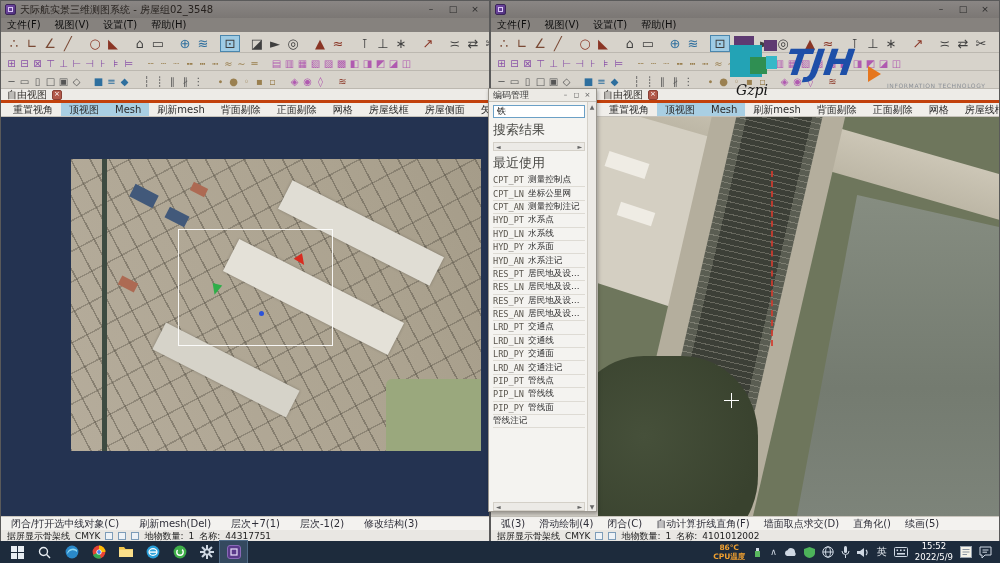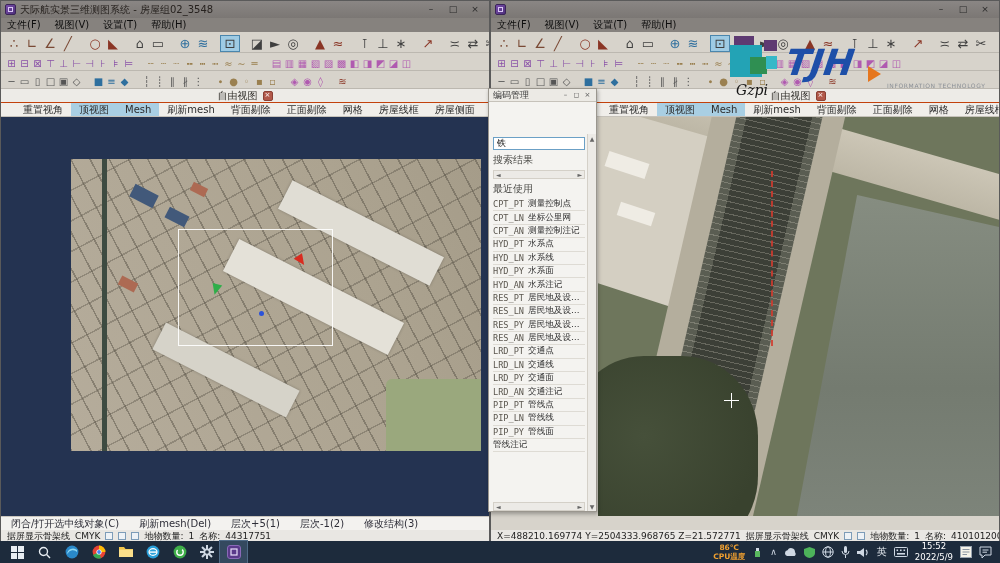--- a/index.html
+++ b/index.html
@@ -27,25 +27,25 @@
     display:flex;align-items:center;padding:0 4px;overflow:hidden;white-space:nowrap;}
   .tb1{top:31px;height:21px;}
   .tb2{top:52px;height:18px;}
   .tb3{top:70px;height:18px;}
   .tbseg{margin-right:9px;flex:none;}
   .tbicon{display:inline-flex;align-items:center;justify-content:center;text-align:center;}
   .tb1 .tbicon{width:18px;font-size:13px;}
   .tb2 .tbicon,.tb3 .tbicon{width:13px;font-size:10px;}
   .tbicon.active{background:#9ecbe4;outline:1px solid #4a86ad;}
   .panelbar{position:absolute;left:0;right:0;top:88px;height:14px;background:#edebe7;
-    border-bottom:1px solid #c2410c;display:flex;align-items:center;padding:0 6px;font-size:10px;color:#35322e;gap:5px;justify-content:center;}
+    border-bottom:3px solid #c2410c;display:flex;align-items:center;padding:0 6px;font-size:10px;color:#35322e;gap:5px;}
   .panel-close{width:10px;height:10px;background:#b2594a;border:1px solid #8a4035;border-radius:2px;
     color:#fff;font-size:7px;display:flex;align-items:center;justify-content:center;line-height:1;}
   .tabrow{position:absolute;left:0;right:0;top:102px;height:14px;background:#f0eeea;
-    border-bottom:1px solid #c6c2ba;display:flex;align-items:center;padding:0 14px;font-size:10px;color:#2c2c2c;overflow:hidden;}
+    border-bottom:1px solid #c6c2ba;display:flex;align-items:center;padding:0 4px;font-size:10px;color:#2c2c2c;overflow:hidden;}
   .tab{padding:0 8px;height:14px;display:flex;align-items:center;white-space:nowrap;}
   .tab.active{background:#a9cfe3;}
   .viewport{position:absolute;left:0;right:0;top:116px;height:399px;overflow:hidden;}
   #win-left .viewport{background:#243351;}
   .cmdrow{position:absolute;left:0;right:0;top:515px;height:14px;background:#f3f2ef;
     border-top:1px solid #c9c5bd;display:flex;align-items:center;padding:0 10px;font-size:10px;color:#2e2e38;overflow:hidden;white-space:nowrap;}
   .cmdrow .cmd{margin-right:20px;flex:none;}
   .statusrow{position:absolute;left:0;right:0;top:529px;height:12px;background:#e9e7e3;
     display:flex;align-items:center;padding:0 6px;font-size:9px;color:#222;overflow:hidden;white-space:nowrap;gap:5px;}
   .swatch{width:8px;height:8px;background:#eef2f6;border:1px solid #7d9cb8;flex:none;}
@@ -87,32 +87,32 @@
     clip-path:polygon(34% 0,100% 10%,100% 100%,6% 100%);}
   .r-veg{position:absolute;left:-30px;bottom:-40px;width:190px;height:200px;border-radius:40%;
     background:radial-gradient(circle at 40% 40%,#46503a,#39422e 70%);}
   .r-redline{position:absolute;left:173px;top:54px;height:175px;border-left:2px dashed #d23b2e;opacity:.85;}
   .cross{position:absolute;left:126px;top:276px;width:15px;height:15px;}
   .cross::before{content:"";position:absolute;left:7px;top:0;width:1px;height:15px;background:#fff;}
   .cross::after{content:"";position:absolute;left:0;top:7px;width:15px;height:1px;background:#fff;}
 
   
   #code-panel{position:absolute;left:488px;top:88px;width:109px;height:424px;background:#f4f3f0;
-    border:1px solid #9a968e;z-index:70;box-shadow:1px 2px 4px rgba(0,0,0,.3);display:flex;flex-direction:column;gap:32px;}
+    border:1px solid #9a968e;z-index:70;box-shadow:1px 2px 4px rgba(0,0,0,.3);display:flex;flex-direction:column;}
   .ptitle{height:13px;background:#eceae5;border-bottom:1px solid #c6c2ba;display:flex;align-items:center;
     padding:0 4px;font-size:9px;color:#3a3a3a;flex:none;}
   .ptitle .pbtns{margin-left:auto;display:flex;gap:2px;align-items:center;}
   .pbtn{width:9px;height:9px;font-size:7px;display:flex;align-items:center;justify-content:center;color:#555;line-height:1;}
   .pbody{flex:1;display:flex;min-height:0;}
   .pmain{flex:1;display:flex;flex-direction:column;min-width:0;padding:3px 2px 0 4px;}
   .pscroll{width:9px;background:#eceae6;border-left:1px solid #d4d0c8;display:flex;flex-direction:column;
     align-items:center;justify-content:space-between;font-size:6px;color:#666;flex:none;padding:1px 0;}
   .searchbox{height:13px;border:1px solid #6ba0c6;background:#fff;font-size:9px;padding:0 3px;
     color:#111;width:100%;flex:none;font-family:inherit;}
-  .plabel{font-size:10px;color:#4a4a46;margin:3px 0 2px 0;flex:none;}
+  .plabel{font-size:13px;color:#4a4a46;margin:3px 0 2px 0;flex:none;}
   .results{border:1px solid #cfcbc3;background:#fbfaf8;flex:none;height:95px;overflow:hidden;}
   .ritem{height:13px;display:flex;align-items:center;font-size:9px;color:#2f2f2f;
     border-bottom:1px solid #e3e0da;padding:0 3px;white-space:nowrap;overflow:hidden;}
   .ritem.selected{background:#f8e9e7;}
   .ritem.selected::before{content:"";width:13px;height:5px;background:#cd2418;border-radius:1px;margin-right:3px;flex:none;}
   .hscroll{height:9px;background:#eceae6;border:1px solid #d4d0c8;display:flex;align-items:center;
     justify-content:space-between;font-size:6px;color:#666;padding:0 2px;flex:none;margin-top:1px;}
   .recent{flex:1;overflow:hidden;}
   .citem{height:13.4px;display:flex;align-items:center;font-size:8.6px;border-bottom:1px solid #dedbd4;
     white-space:nowrap;overflow:hidden;}
@@ -224,21 +224,21 @@
         <div class="selrect"></div>
         <div class="marker marker-red"></div>
         <div class="marker marker-green"></div>
         <div class="dot-blue"></div>
       </div>
     </div>
     <div class="cmdrow">
 
     <span class="cmd">闭合/打开选中线对象(C)</span>
         <span class="cmd">刷新mesh(Del)</span>
-        <span class="cmd">层次+5(1)</span>
+        <span class="cmd">层次+7(1)</span>
         <span class="cmd">层次-1(2)</span>
         <span class="cmd">修改结构(3)</span>
       </div>
     <div class="statusrow">
       <span>据屏显示骨架线</span>
       <span>CMYK</span>
       <span class="swatch"></span>
       <span class="swatch"></span>
       <span class="swatch"></span>
       <span>地物数量:</span>
@@ -309,22 +309,31 @@
       <div class="r-block" style="left:8px;top:40px;width:42px;height:16px;transform:rotate(18deg);"></div>
       <div class="r-block" style="left:20px;top:90px;width:36px;height:14px;transform:rotate(18deg);"></div>
       <div class="r-road"></div>
       <div class="r-embank"></div>
       <div class="r-rail"></div>
       <div class="r-water"></div>
       <div class="r-veg"></div>
       <div class="r-redline"></div>
       <div class="cross"></div>
     </div>
+    <div class="cmdrow">
+
+    <span class="cmd" style="margin-right:14px;">弧(3)</span>
+        <span class="cmd" style="margin-right:14px;">滑动绘制(4)</span>
+        <span class="cmd" style="margin-right:14px;">闭合(C)</span>
+        <span class="cmd" style="margin-right:14px;">自动计算折线直角(F)</span>
+        <span class="cmd" style="margin-right:14px;">墙面取点求交(D)</span>
+        <span class="cmd" style="margin-right:14px;">直角化()</span>
+        <span class="cmd" style="margin-right:14px;">续画(5)</span>
+      </div>
     <div class="statusrow">
-      <span>X=488210.169774  Y=2504333.968765  Z=21.572771</span>
       <span>据屏显示骨架线</span>
       <span>CMYK</span>
       <span class="swatch"></span>
       <span class="swatch"></span>
       <span>地物数量:</span>
       <span>1</span>
       <span>名称:</span>
       <span>4101012002</span>
 
     </div>

